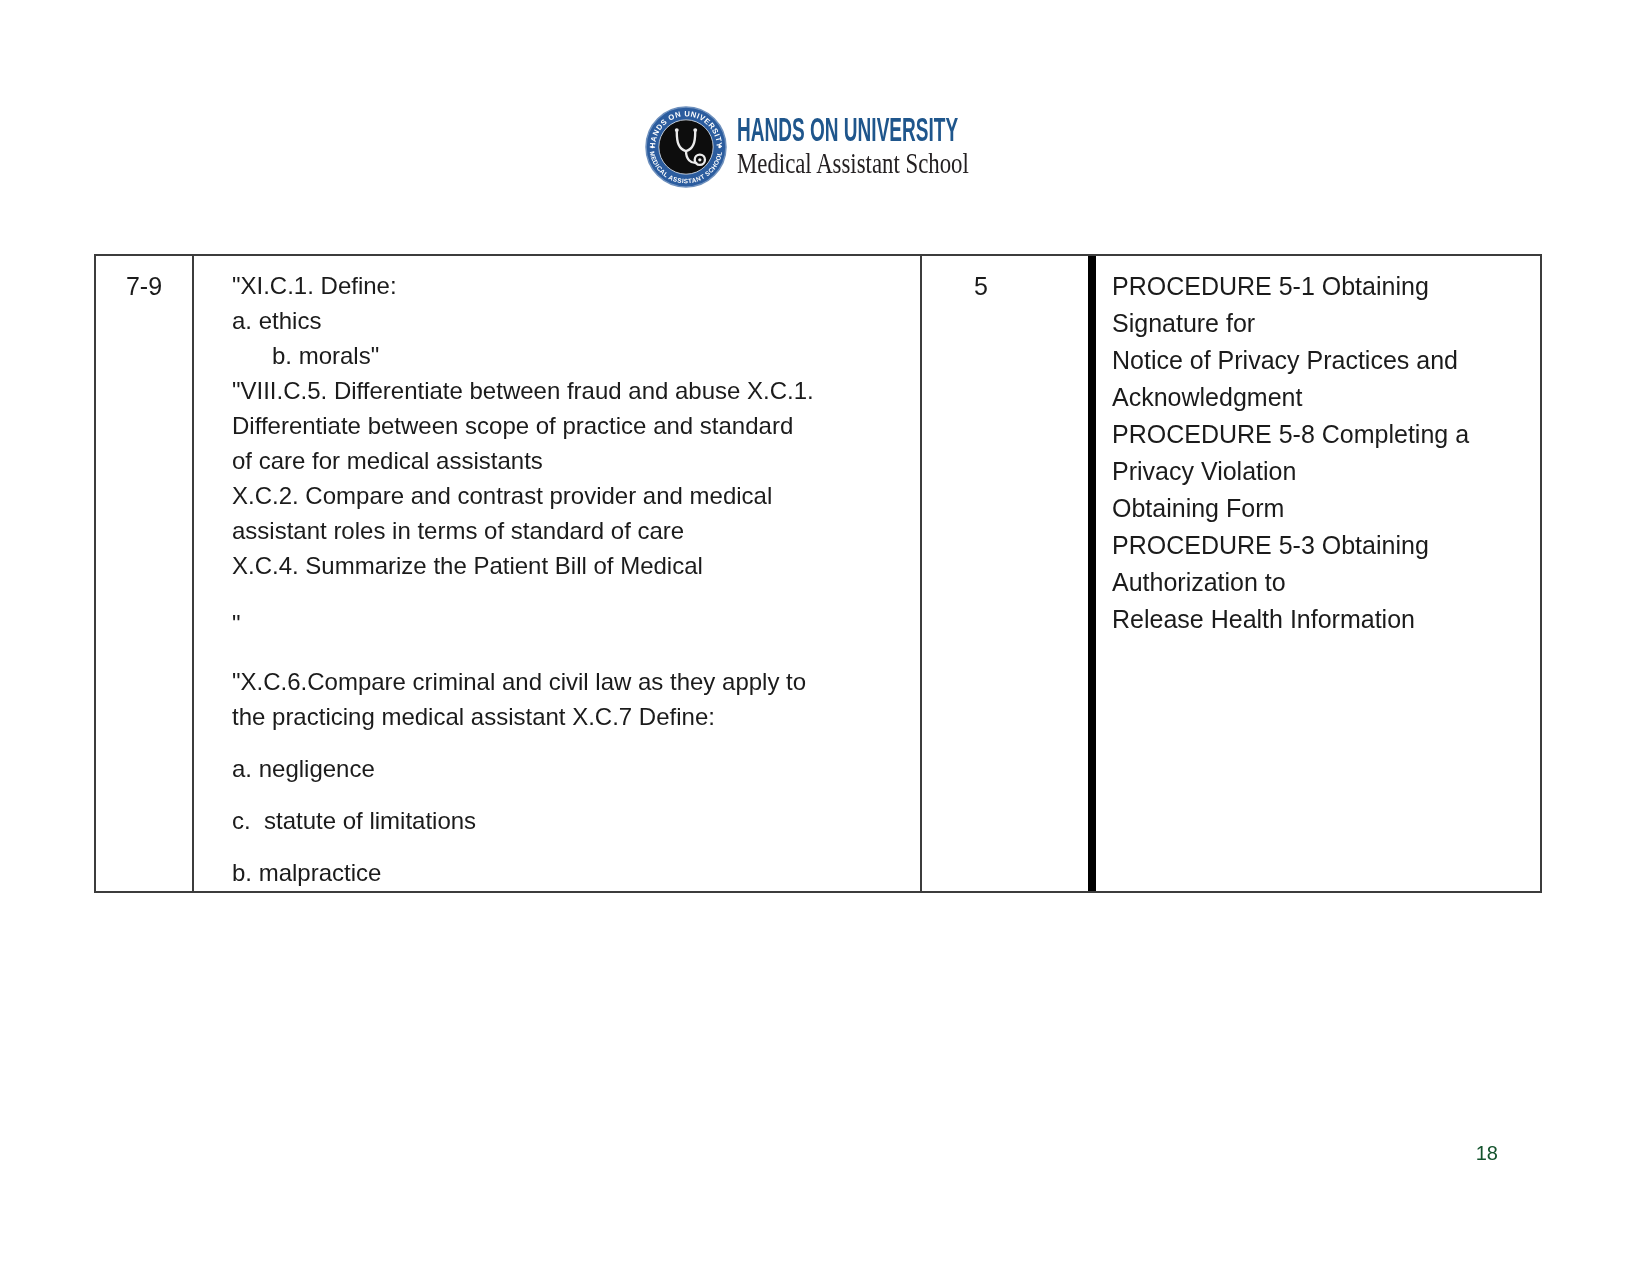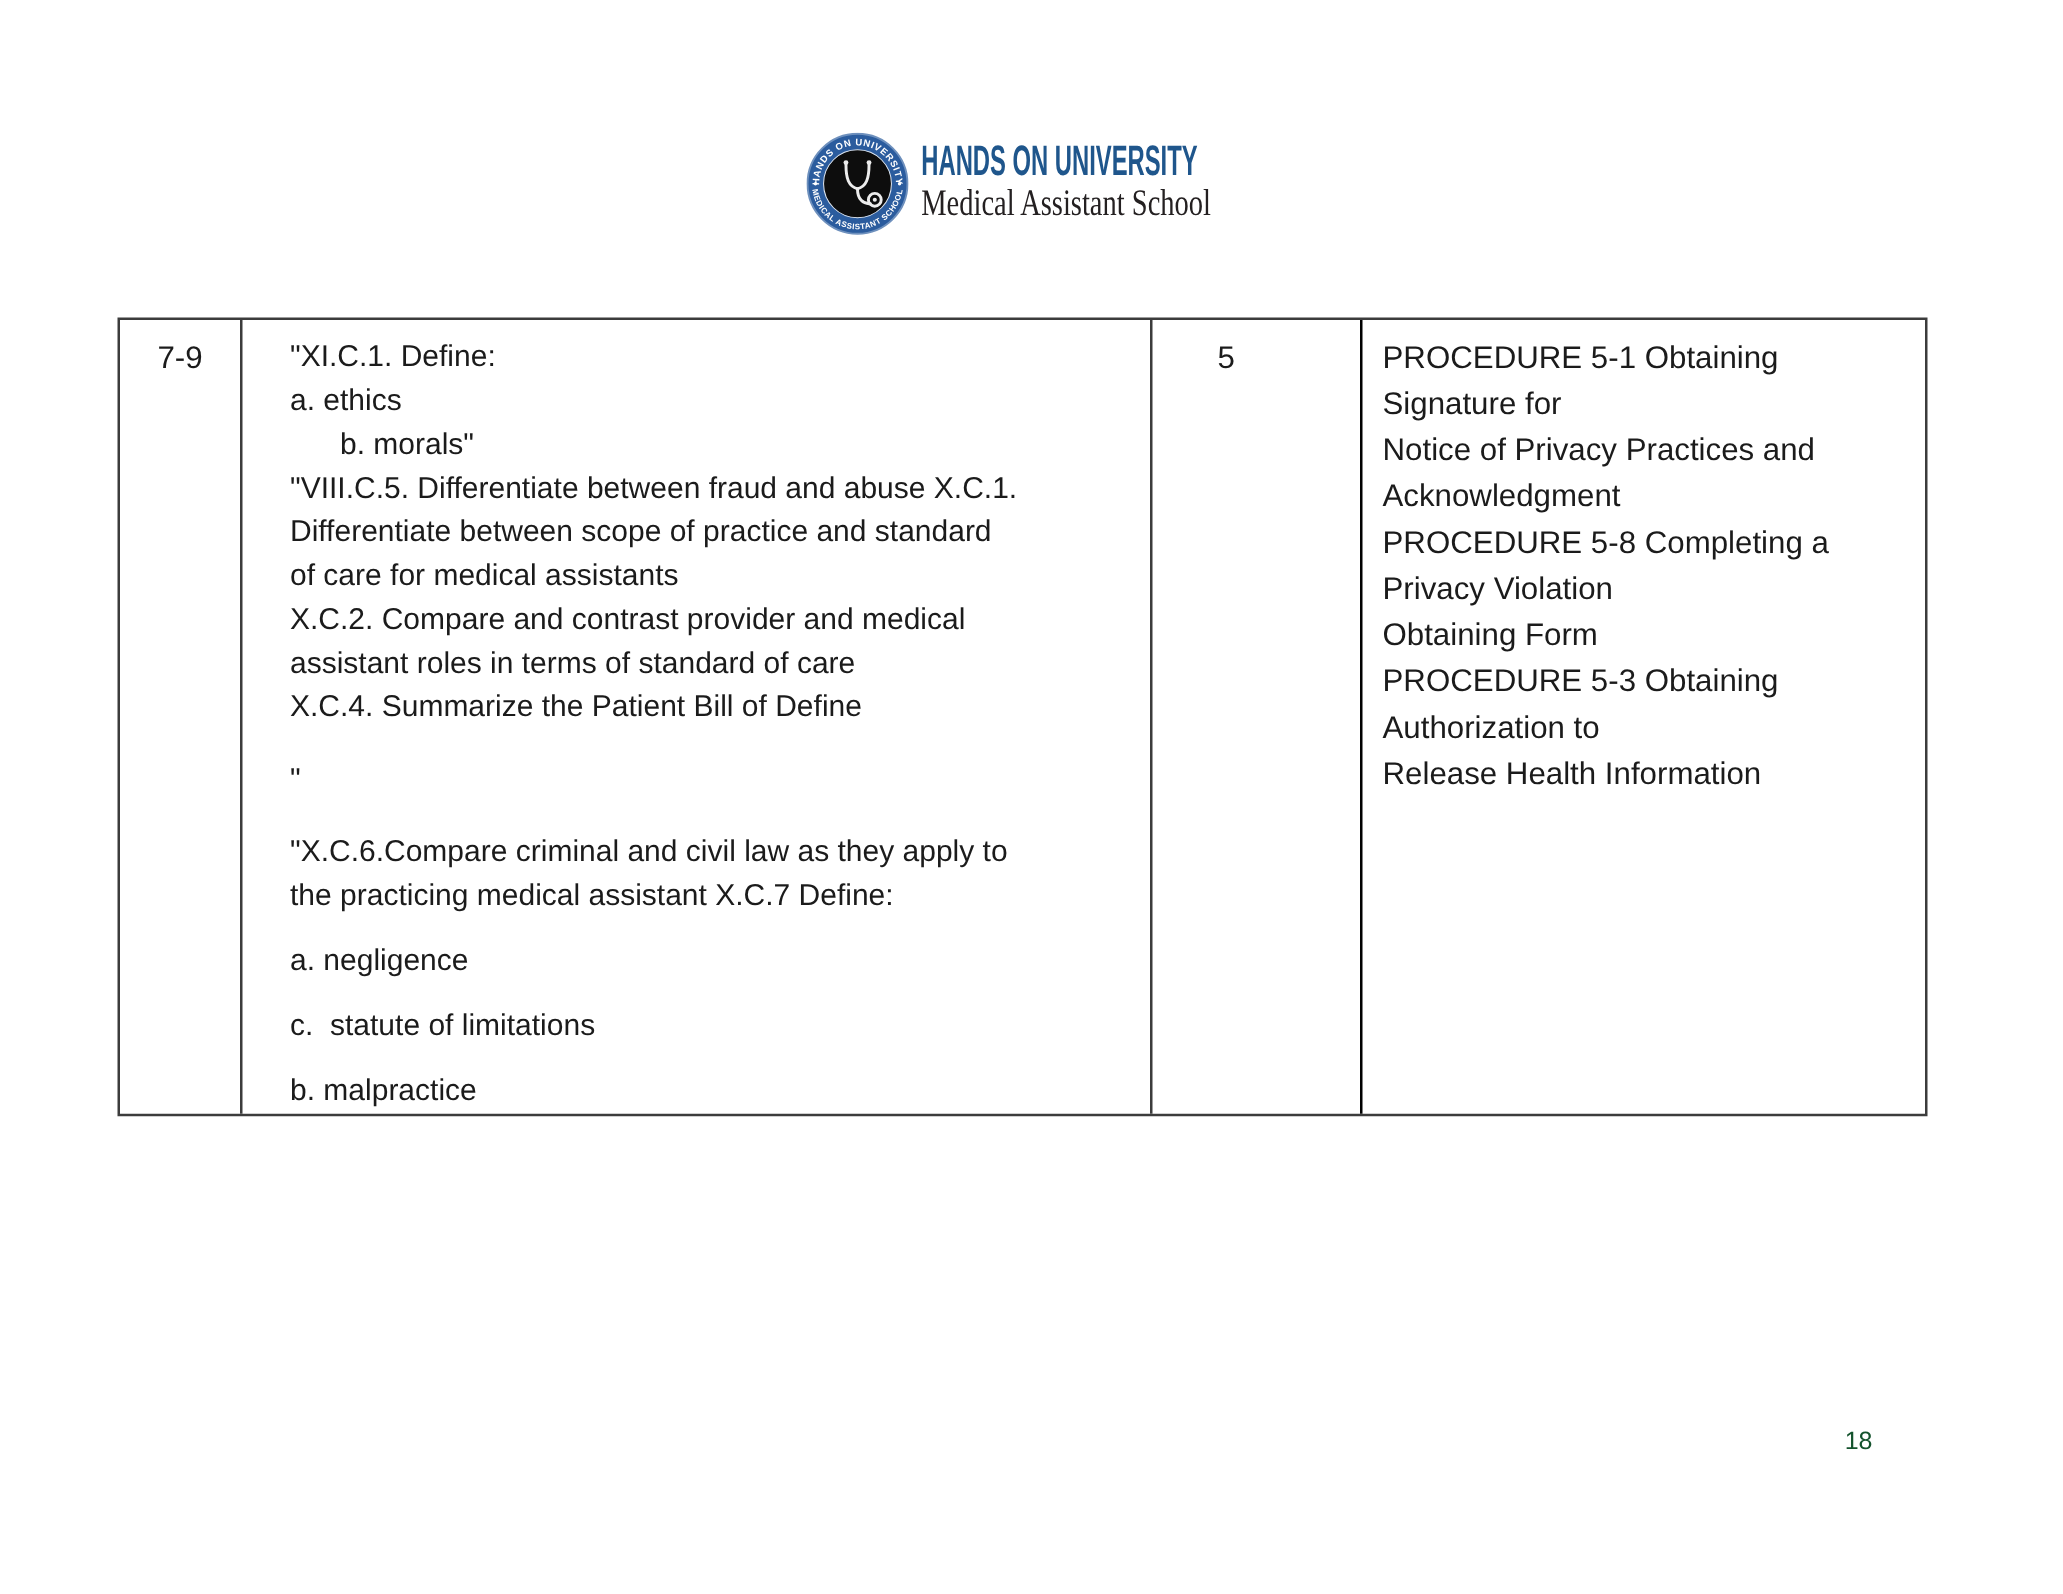--- a/index.html
+++ b/index.html
@@ -53,21 +53,21 @@
     width: 1448px;
     height: 639px;
     border: 2px solid #3c3c3c;
     display: grid;
     grid-template-columns: 96px 728px 168px auto;
   }
   .cell { padding-top: 12px; }
   .c1 { text-align: center; font-size: 25px; line-height: 36px; }
   .c2 { border-left: 2px solid #3c3c3c; padding-left: 38px; padding-right: 24px; }
   .c3 { border-left: 2px solid #3c3c3c; padding-left: 52px; font-size: 25px; line-height: 36px; }
-  .c4 { border-left: 2px solid #000000; padding-left: 16px; padding-right: 0; }
+  .c4 { border-left: 8px solid #000000; padding-left: 16px; padding-right: 0; }
   .c2 .ln { font-size: 24px; line-height: 35px; white-space: pre-wrap; }
   .c4 .ln { font-size: 25px; line-height: 37px; white-space: pre-wrap; }
   .ind { padding-left: 40px; }
   .gap-lg { margin-top: 23px; }
   .gap-sm { margin-top: 17px; }
 
   
   .page-number {
     position: absolute;
     top: 1141px;
@@ -120,21 +120,21 @@
 
     <div class="cell c2">
       <div class="ln">"XI.C.1. Define:</div>
       <div class="ln">a. ethics</div>
       <div class="ln ind">b. morals"</div>
       <div class="ln">"VIII.C.5. Differentiate between fraud and abuse X.C.1.</div>
       <div class="ln">Differentiate between scope of practice and standard</div>
       <div class="ln">of care for medical assistants</div>
       <div class="ln">X.C.2. Compare and contrast provider and medical</div>
       <div class="ln">assistant roles in terms of standard of care</div>
-      <div class="ln">X.C.4. Summarize the Patient Bill of Define</div>
+      <div class="ln">X.C.4. Summarize the Patient Bill of Medical</div>
       <div class="ln gap-lg">"</div>
       <div class="ln gap-lg">"X.C.6.Compare criminal and civil law as they apply to</div>
       <div class="ln">the practicing medical assistant X.C.7 Define:</div>
       <div class="ln gap-sm">a. negligence</div>
       <div class="ln gap-sm">c.  statute of limitations</div>
       <div class="ln gap-sm">b. malpractice</div>
     </div>
 
     <div class="cell c3">5</div>
 

